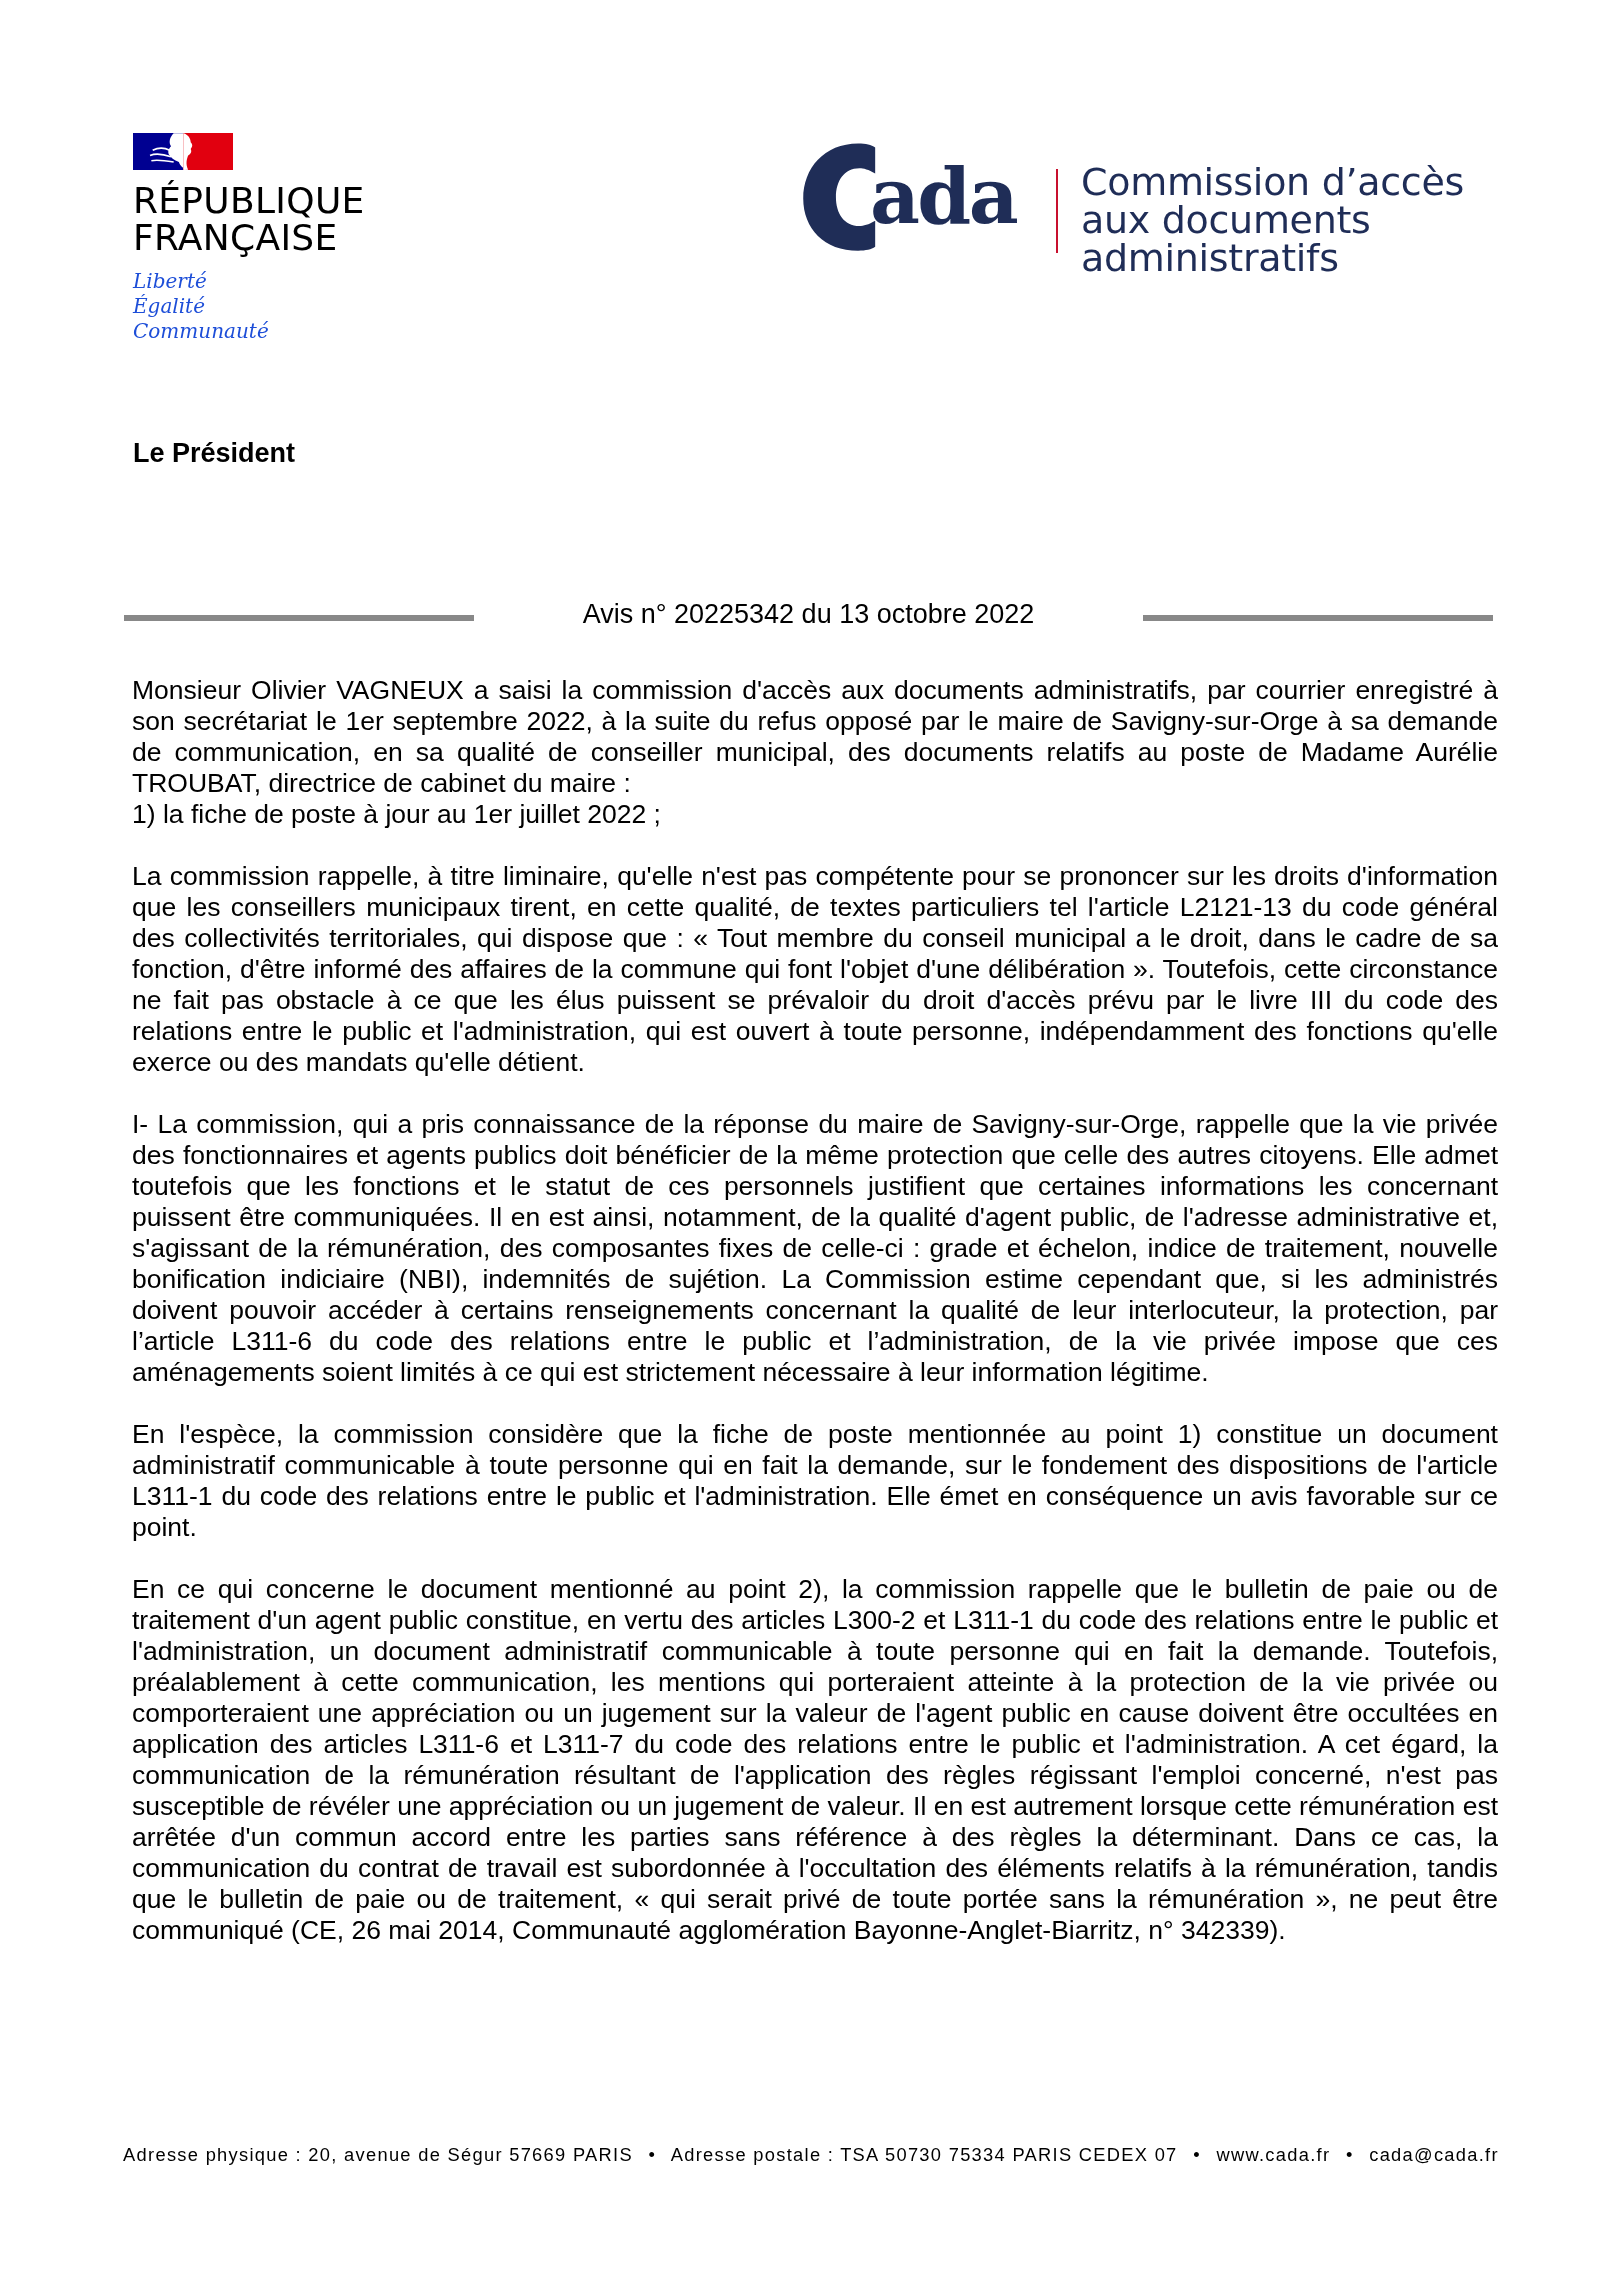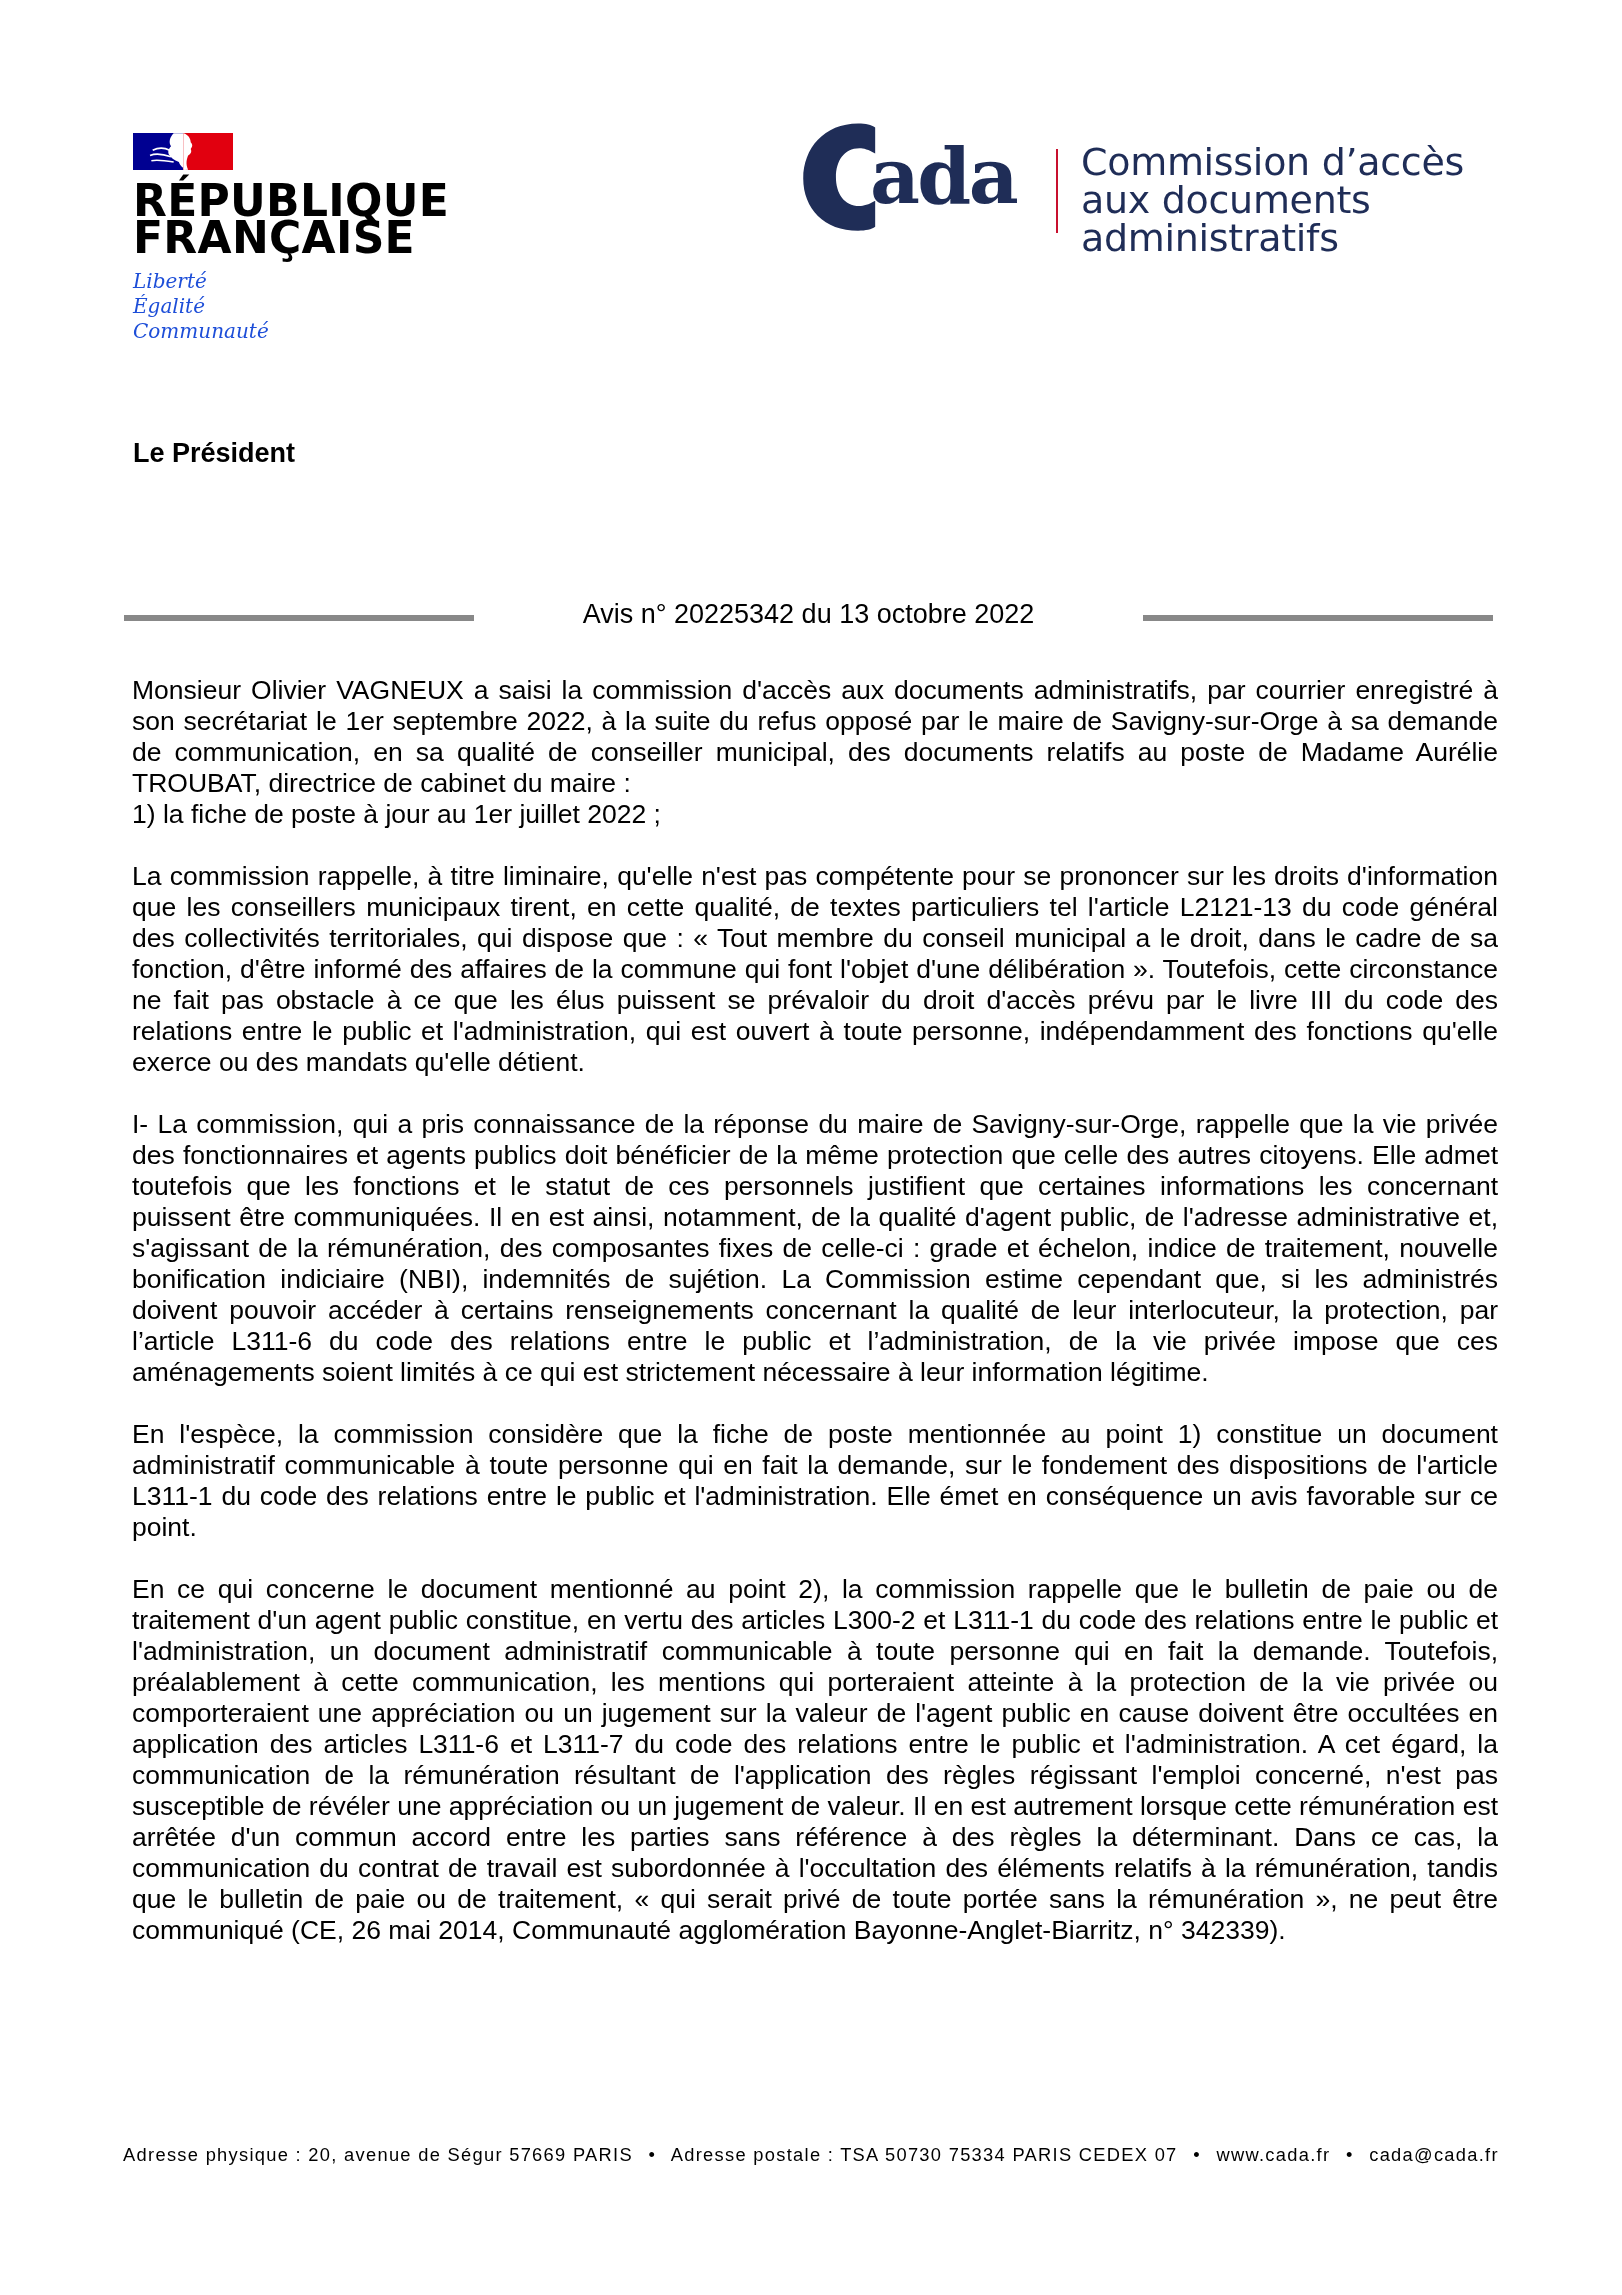--- a/index.html
+++ b/index.html
@@ -5,27 +5,27 @@
   html, body { margin: 0; padding: 0; background: #ffffff; }
   body { width: 1622px; height: 2295px; position: relative; overflow: hidden;
          font-family: "Liberation Sans", sans-serif; color: #000; }
 
   
   .rf { position: absolute; left: 133px; top: 133px; }
   .rf-flag { position: relative; width: 101px; height: 37px; }
   .rf-flag .blue { position: absolute; left: 0; top: 0; width: 50px; height: 37px; background: #000091; }
   .rf-flag .red  { position: absolute; left: 50px; top: 0; width: 50px; height: 37px; background: #e1000f; }
   .rf-flag .profile { position: absolute; left: 0; top: 0; width: 101px; height: 37px; }
-  .rf-title { margin-top: 11.8px; font-family: "DejaVu Sans", sans-serif; font-weight: bold;
-              font-size: 44px; line-height: 37px; letter-spacing: 0.3px; color: #000; }
+  .rf-title { margin-top: 11.8px; font-family: "DejaVu Sans", sans-serif; font-weight: normal;
+              font-size: 36px; line-height: 37px; letter-spacing: 0.3px; color: #000; }
   .rf-motto { margin-top: 13px; font-family: "DejaVu Serif", serif; font-style: italic;
               font-size: 20px; line-height: 25px; color: #1d4ed8; }
 
   
-  .cada { position: absolute; left: 798px; top: 118px; width: 713px; height: 115px; }
+  .cada { position: absolute; left: 798px; top: 138px; width: 713px; height: 115px; }
   .cada-mark { position: absolute; left: 0; top: 0; width: 242px; height: 115px; }
   .cada-sep { position: absolute; left: 258px; top: 31px; width: 2px; height: 84px; background: #c8102e; }
   .cada-text { position: absolute; left: 283px; top: 25px; font-family: "DejaVu Sans", sans-serif;
                font-size: 38px; line-height: 38px; color: #1f2d57; letter-spacing: -0.3px; }
 
   .president { position: absolute; left: 133px; top: 438px; font-weight: bold; font-size: 27px; }
 
   .avis-row { position: absolute; left: 124px; top: 599px; width: 1369px; height: 39px; }
   .avis-rule { position: absolute; top: 16.4px; height: 5.2px; background: #888888; }
   .avis-rule.left { left: 0; width: 350px; }

